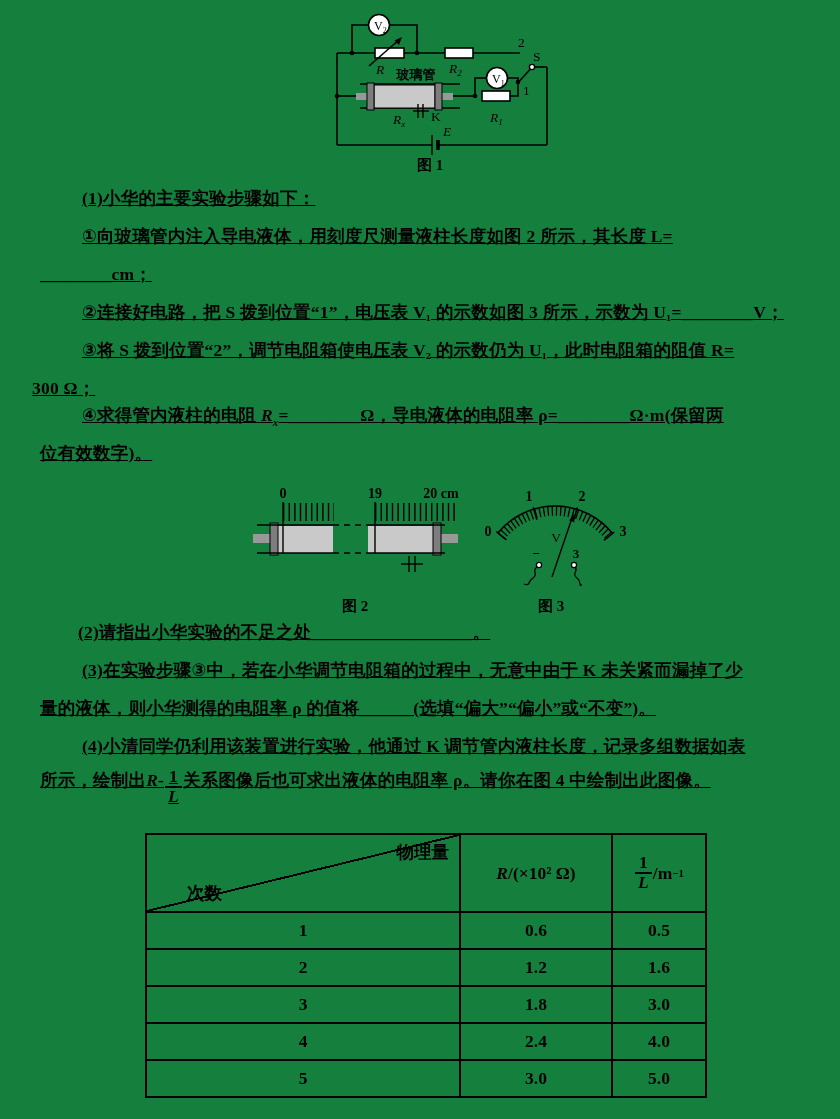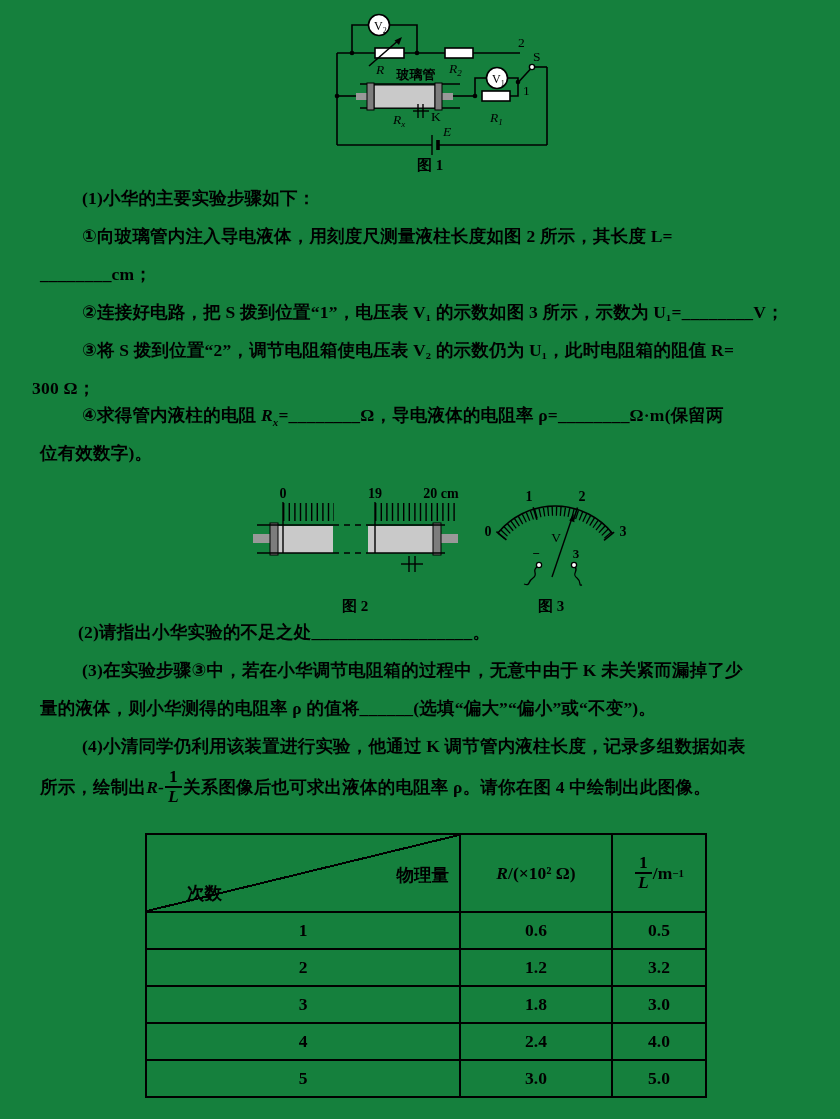--- a/index.html
+++ b/index.html
@@ -1,23 +1,23 @@
 <!DOCTYPE html>
 <html><head>
 <meta charset="utf-8">
 <style>
   html,body{margin:0;padding:0;background:#fff;}
   .page{position:relative;width:840px;height:1119px;background:#15803d;color:#000;
         font-family:"Liberation Serif","DejaVu Sans",serif;overflow:hidden;}
   .line{position:absolute;white-space:nowrap;font-size:17.5px;font-weight:700;
-        letter-spacing:.2px;line-height:24px;}
+        letter-spacing:.2px;line-height:24px;text-decoration:underline;}
   .var{font-style:italic;font-family:"Liberation Serif",serif;}
   sub{font-size:.62em;}
   sup{font-size:.62em;}
-  .flexline{display:flex;align-items:center;}
+  .flexline{display:flex;}
   .frac{display:inline-block;text-align:center;line-height:1.02;vertical-align:-0.6em;
         font-family:"Liberation Serif",serif;font-weight:700;margin:0 1px;}
   .frac .num{display:block;padding:0 3px;}
   .frac .den{display:block;border-top:2px solid #000;padding:0 3px;}
   
   .fig{position:absolute;}
   svg text{font-family:"Liberation Serif",serif;fill:#000;}
   svg .cjk{font-weight:700;}
   
   .data-table{position:absolute;left:145px;top:833px;border-collapse:collapse;
@@ -25,21 +25,21 @@
   .data-table td{border:2px solid #000;text-align:center;vertical-align:middle;padding:0;}
   .data-table .hrow td{height:76px;}
   .data-table .drow td{height:35px;}
   .col-n{width:312px;}
   .col-r{width:150px;}
   .col-l{width:92px;}
   .corner{position:relative;
     background-image:linear-gradient(to bottom right,
       transparent calc(50% - 1px), #000 calc(50% - 1px),
       #000 calc(50% + 1px), transparent calc(50% + 1px));}
-  .corner-top{position:absolute;top:5px;right:10px;margin-top:23px;}
+  .corner-top{position:absolute;top:5px;right:10px;}
   .corner-bottom{position:absolute;bottom:6px;left:8px;margin-left:32px;}
   .cell-flex{display:flex;align-items:center;justify-content:center;}
 </style>
 </head>
 <body>
 
 <div class="page">
 
   <svg class="fig" style="left:320px;top:5px;" width="240" height="172" viewBox="0 0 240 172">
     <g stroke="#000" stroke-width="1.6" fill="none">
@@ -248,21 +248,21 @@
       </td>
     </tr>
     <tr class="drow">
       <td>1</td>
       <td>0.6</td>
       <td>0.5</td>
     </tr>
     <tr class="drow">
       <td>2</td>
       <td>1.2</td>
-      <td>3.2</td>
+      <td>1.6</td>
     </tr>
     <tr class="drow">
       <td>3</td>
       <td>1.8</td>
       <td>3.0</td>
     </tr>
     <tr class="drow">
       <td>4</td>
       <td>2.4</td>
       <td>4.0</td>

